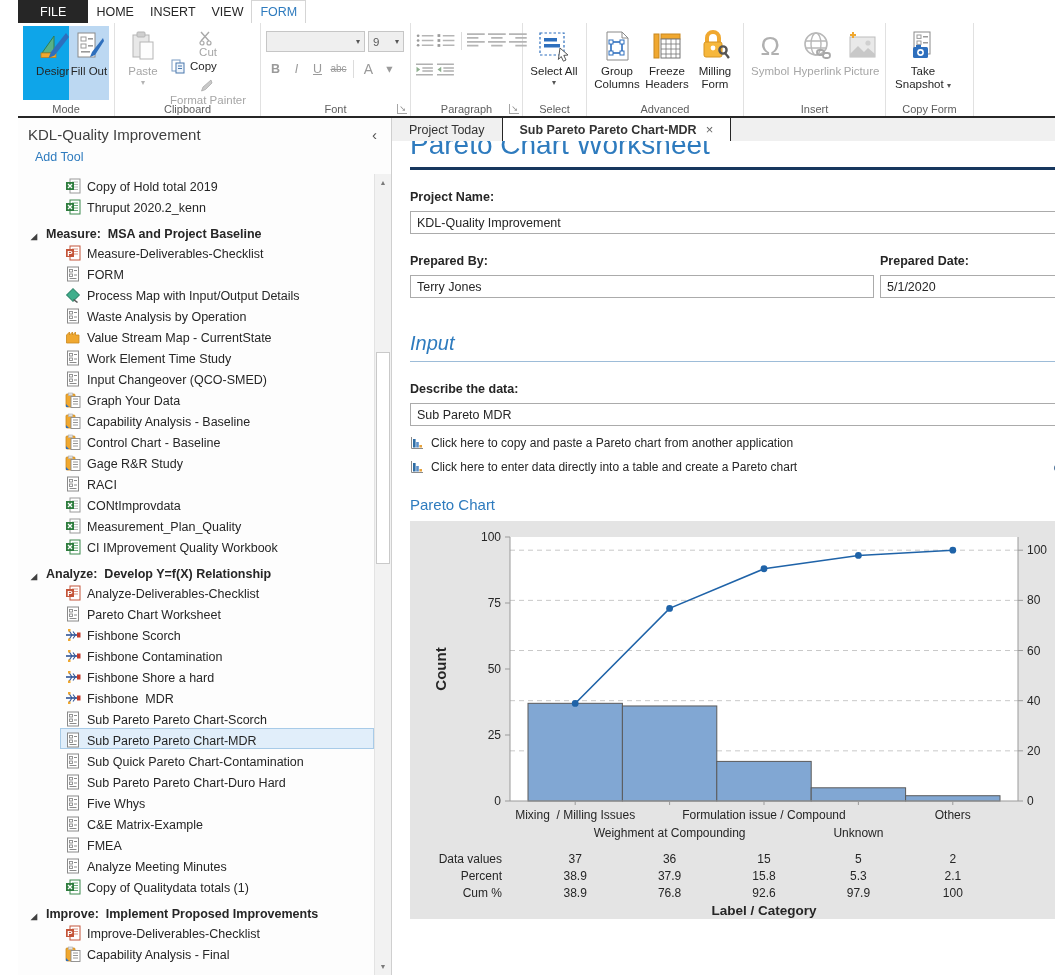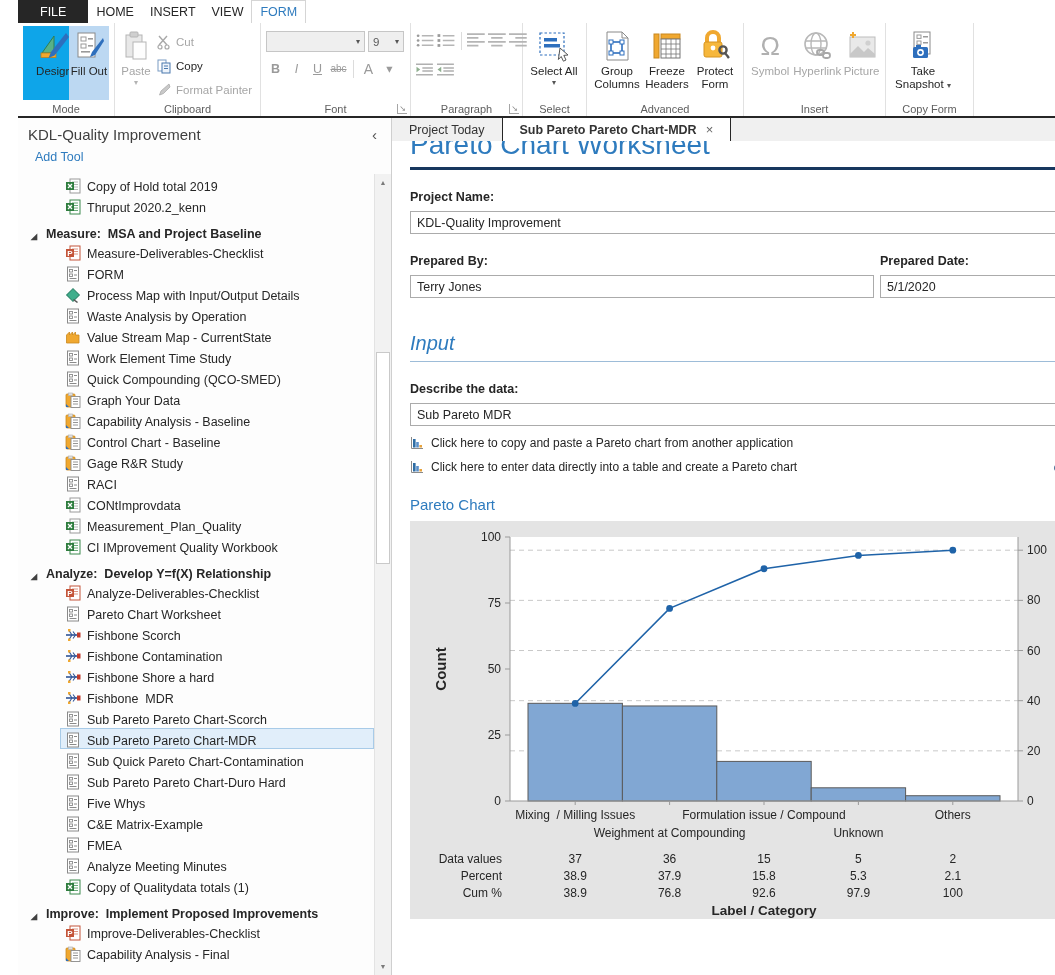--- a/index.html
+++ b/index.html
@@ -21,21 +21,21 @@
   .bigbtn { width:46px; min-height:74px; display:flex; flex-direction:column; align-items:center; padding-top:4px; font-size:11.5px; text-align:center; line-height:1.15; cursor:default; }
   .bigbtn .bicon { width:32px; height:32px; margin-bottom:3px; flex:0 0 auto; }
   .bigbtn.sel-weak { background:#0ea5e9;padding-left:16px; }
   .bigbtn.sel { background:#bcd8f2; }
   .bigbtn.disabled { color:#a6a6a6; }
   .caret { font-size:8px; color:#555; }
   .bigbtn.disabled .caret { color:#b3b3b3; }
   .smallcol { display:flex; flex-direction:column; justify-content:flex-start; padding-top:4px; }
   .smallbtn { display:flex; align-items:center; height:24px; font-size:11.5px; padding:0 4px; white-space:nowrap; }
   .smallbtn .sicon { width:16px; height:16px; margin-right:4px; flex:0 0 auto; }
-  .smallbtn.disabled { color:#a6a6a6; }
+  .smallbtn.disabled { color:#a6a6a6;flex-direction:column; }
   .fontcol { display:flex; flex-direction:column; padding-top:5px; gap:7px; }
   .comborow { display:flex; gap:3px; }
   .combo { height:21px; background:#efefef; border:1px solid #c6c6c6; display:flex; align-items:center; justify-content:space-between; padding:0 4px; font-size:11.5px; color:#5a5a5a; }
   .glyphrow { display:flex; align-items:center; gap:2px; }
   .gbtn { min-width:19px; height:19px; display:flex; align-items:center; justify-content:center; font-size:12.5px; color:#9a9a9a; }
   .vsep { width:1px; height:18px; background:#dcdcdc; margin:0 3px; }
 
   
   .main { flex:1; display:flex; min-height:0; }
 
@@ -259,21 +259,21 @@
         <span>Freeze Headers</span>
       </div>
       <div class="bigbtn" style="width:48px">
         <svg class="bicon" viewBox="0 0 32 32">
           <path d="M8 12 v-4 a6 6 0 0 1 12 0 v4" fill="none" stroke="#f0a830" stroke-width="4"></path>
           <rect x="5" y="12" width="18" height="15" rx="2" fill="#f6b73c" stroke="#d69420"></rect>
           <circle cx="14" cy="18" r="2.4" fill="#fff"></circle>
           <circle cx="24" cy="20" r="3.6" fill="none" stroke="#555" stroke-width="2.4"></circle>
           <path d="M26 23 l4 5 M28 27.5 l2 -1.4" stroke="#555" stroke-width="2.2" fill="none"></path>
         </svg>
-        <span>Protect Form</span>
+        <span>Milling Form</span>
       </div>
       <div class="rgroup-label">Advanced</div>
     </div>
 
     <div class="rgroup" style="width:142px">
       <div class="bigbtn disabled" style="width:46px">
         <div class="bicon" style="font-size:26px;color:#b0b0b0;text-align:center;line-height:32px">Ω</div>
         <span>Symbol</span>
       </div>
       <div class="bigbtn disabled" style="width:56px">
@@ -411,21 +411,21 @@
   </div>
 
   <div class="trow item">
     <span class="ticon"><svg viewBox="0 0 16 16" width="16" height="16">
                 <rect x="2.5" y="1" width="11" height="14" fill="#fff" stroke="#8a8a8a"></rect>
                 <rect x="4.5" y="3.5" width="3" height="2.5" fill="none" stroke="#8a8a8a" stroke-width="0.9"></rect>
                 <path d="M9 4.5 h3" stroke="#8a8a8a" stroke-width="1"></path>
                 <rect x="4.5" y="8" width="3" height="2.5" fill="none" stroke="#8a8a8a" stroke-width="0.9"></rect>
                 <path d="M9 9 h3 M4.5 12.5 h7" stroke="#8a8a8a" stroke-width="1"></path>
               </svg></span>
-    <span class="tlabel">Quick Compounding (QCO-SMED)</span>
+    <span class="tlabel">Input Changeover (QCO-SMED)</span>
   </div>
 
   <div class="trow item">
     <span class="ticon"><svg viewBox="0 0 16 16" width="16" height="16">
                 <rect x="1" y="2" width="9" height="13" rx="1" fill="#f0a830" stroke="#c9881e" stroke-width="0.8"></rect>
                 <rect x="3.5" y="1" width="4" height="2.5" fill="#e0e0e0" stroke="#b5b5b5" stroke-width="0.7"></rect>
                 <rect x="6" y="4.5" width="9" height="11" fill="#fff" stroke="#8a8a8a" stroke-width="0.9"></rect>
                 <path d="M8 7 h5 M8 9.5 h5 M8 12 h5" stroke="#8a8a8a" stroke-width="0.9"></path>
                 <path d="M1 12 l3 3 h-3 Z" fill="#2e6fbd"></path>
               </svg></span>

